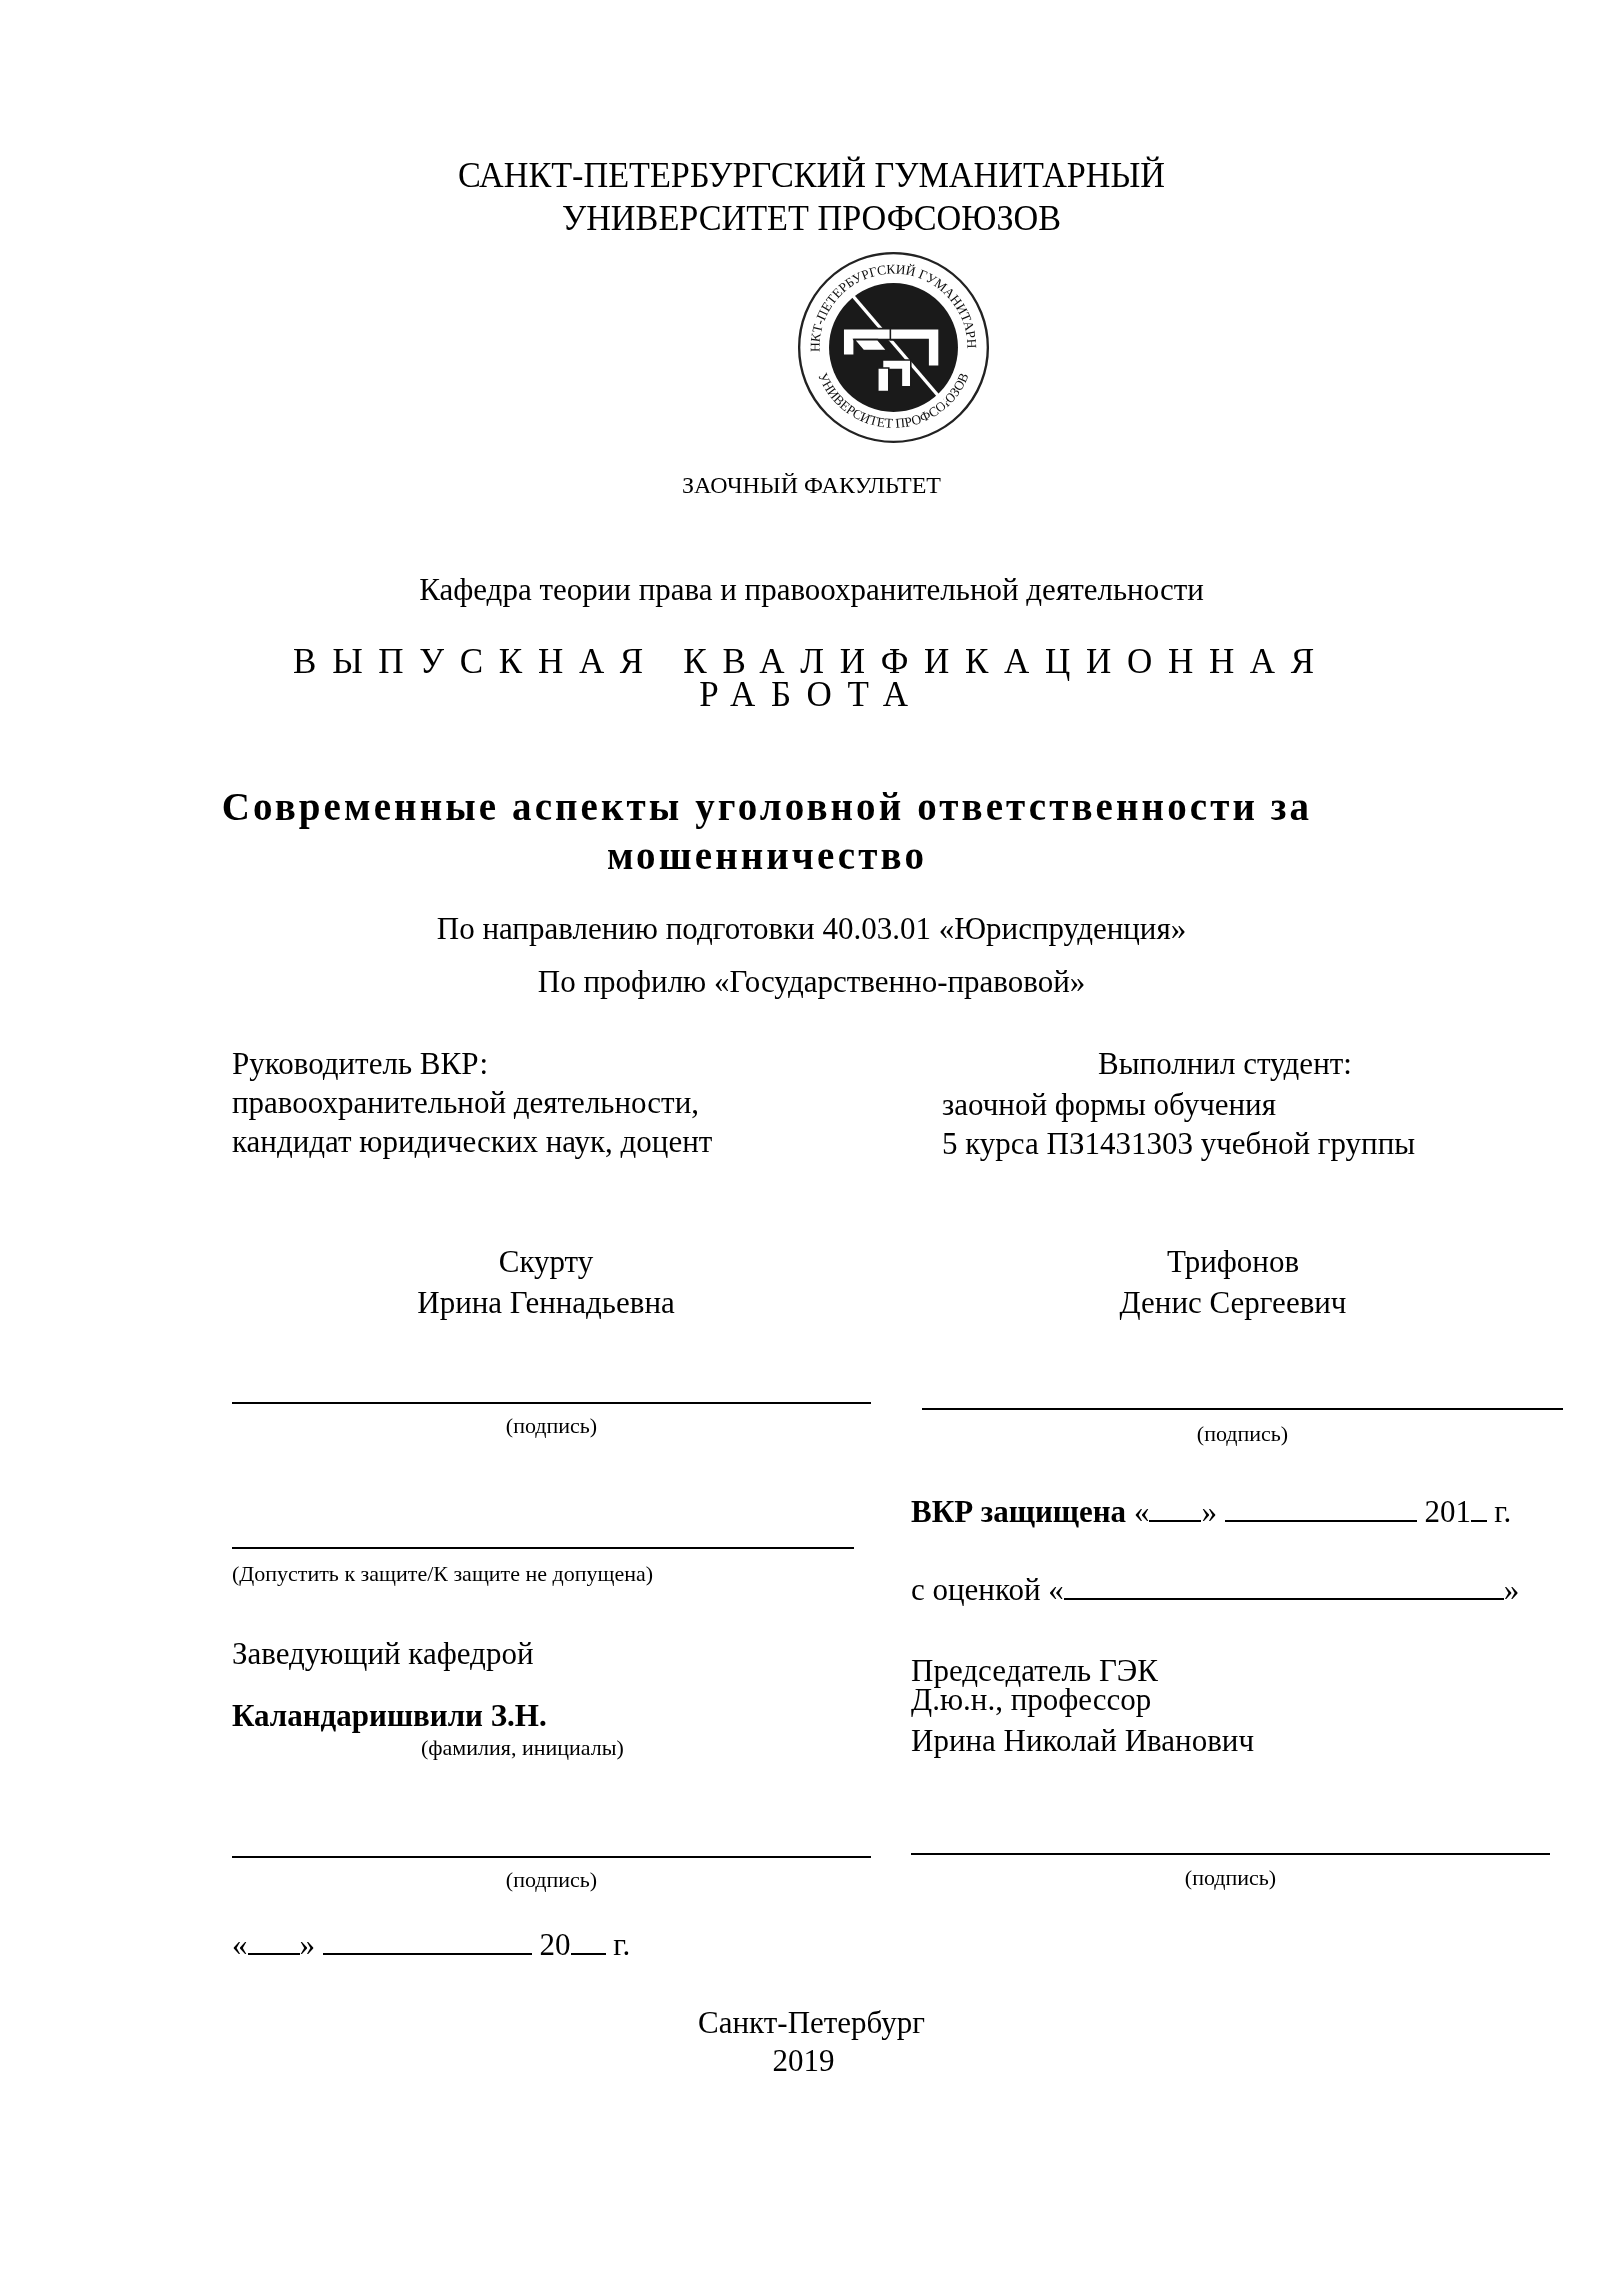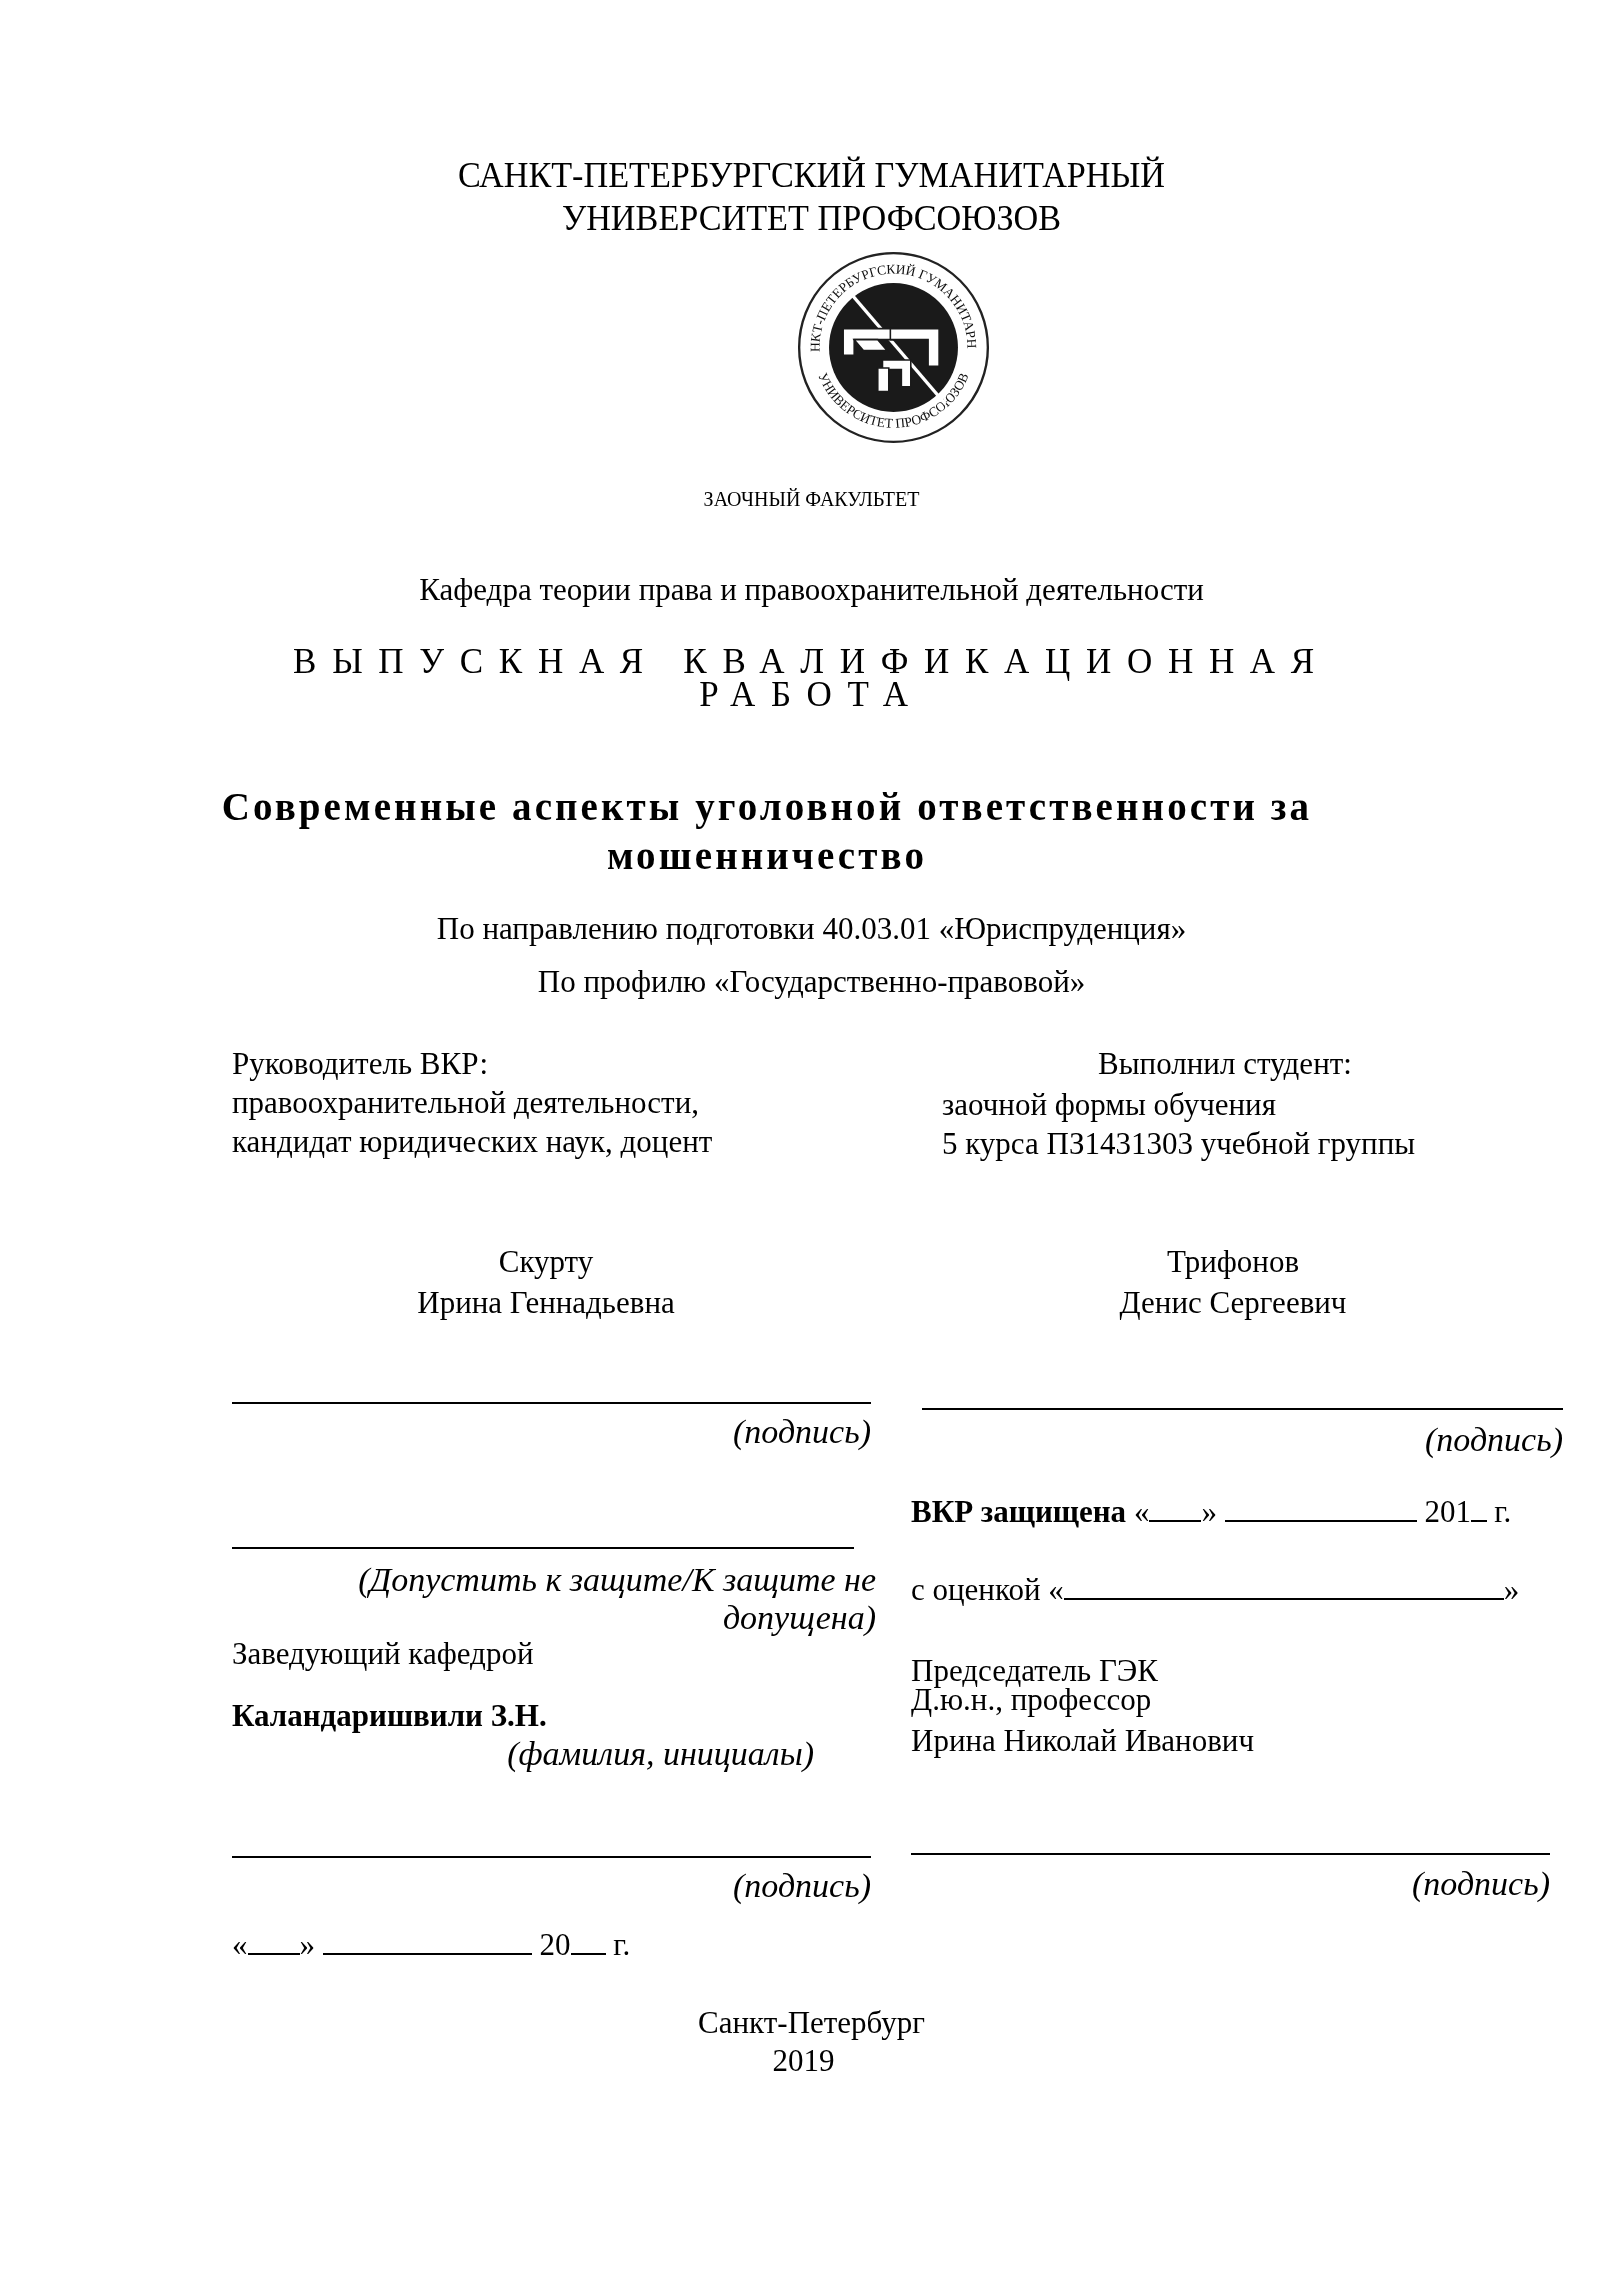--- a/index.html
+++ b/index.html
@@ -1,27 +1,27 @@
 <!DOCTYPE html>
 <html style="font-size:12.6px"><head>
 <meta charset="utf-8">
 <style>
   html, body { margin: 0; padding: 0; background: #ffffff; }
   body { width: 1623px; height: 2295px; position: relative; overflow: hidden;
          font-family: "Liberation Serif", "DejaVu Serif", serif; color: #000; }
   .abs { position: absolute; }
   .center { text-align: center; }
   .uni { left: 0; width: 1623px; font-size: 36px; line-height: 41px; transform: scaleX(0.95); }
-  .fac { left: 0; width: 1623px; font-size: 20px; top: 488px; }
+  .fac { left: 0; width: 1623px; font-size: 24px; top: 472px; }
   .dept { left: 0; width: 1623px; font-size: 31px; top: 572px; }
   .vkr { left: 0; width: 1623px; font-size: 35px; letter-spacing: 15.7px; line-height: 35px; }
   .topic { left: 0; width: 1534px; font-size: 39px; font-weight: bold; letter-spacing: 3.1px; line-height: 47px; }
   .sub { left: 0; width: 1623px; font-size: 31px; }
   .t40 { font-size: 31px; line-height: 39px; }
-  .it { font-style: italic; font-size: 34px; text-align: right; }
+  .it { font-size: 22px; }
   .sigline { border-bottom: 2.4px solid #000; height: 0; }
   .blank { display: inline-block; border-bottom: 2.4px solid #000; height: 23.6px; vertical-align: baseline; }
   .logo { left: 796px; top: 250px; width: 195px; height: 195px; }
 </style>
 </head>
 <body>
 
 <div class="abs center uni" style="top:155px;">САНКТ-ПЕТЕРБУРГСКИЙ ГУМАНИТАРНЫЙ</div>
 <div class="abs center uni" style="top:198px;">УНИВЕРСИТЕТ ПРОФСОЮЗОВ</div>
 

